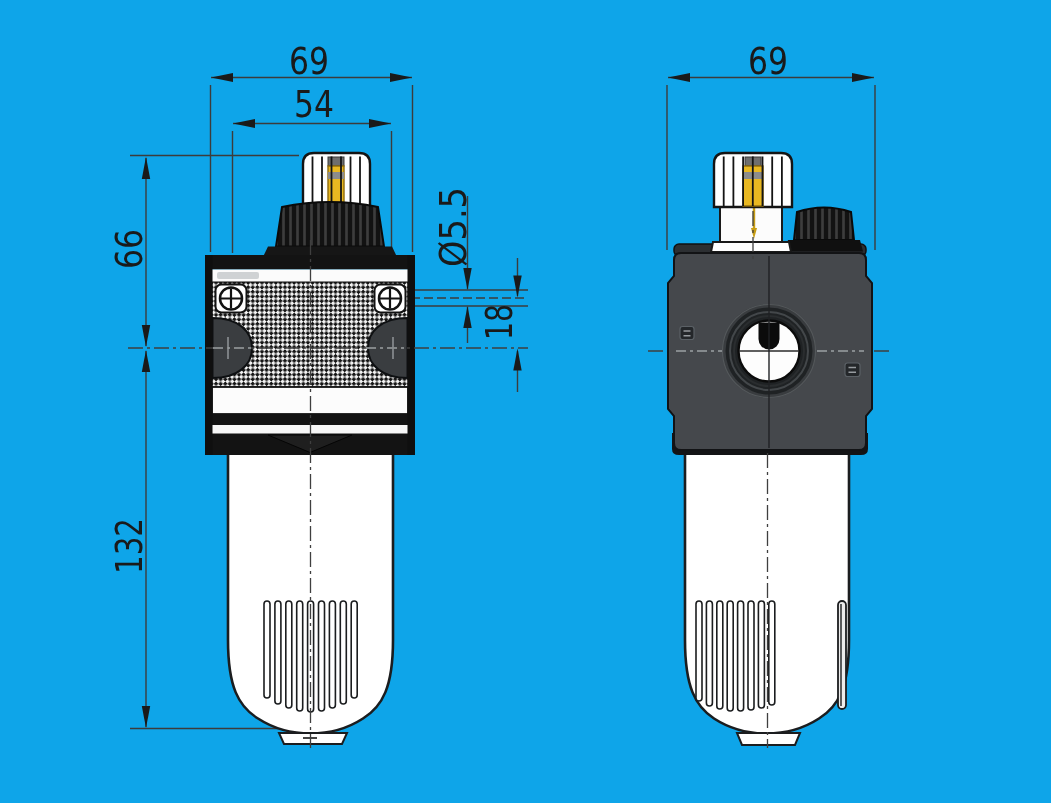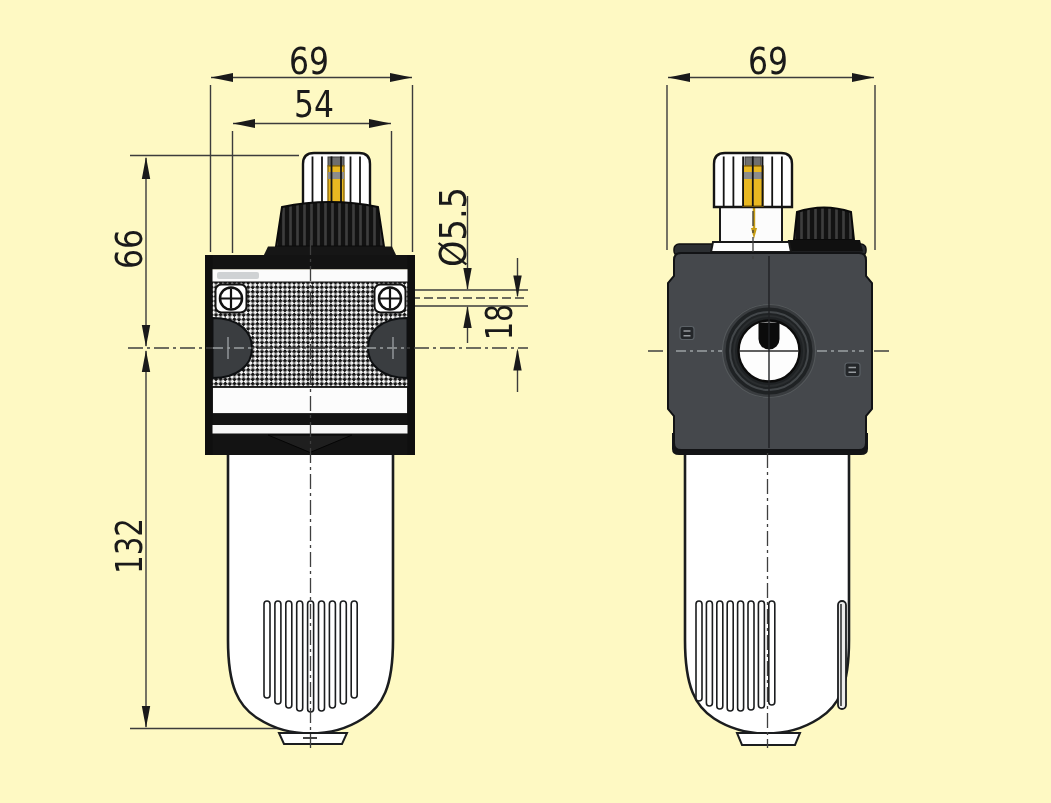--- a/index.html
+++ b/index.html
@@ -1,16 +1,16 @@
 <!DOCTYPE html>
 <html><head>
 <meta charset="utf-8">
 <style>
   html,body{margin:0;padding:0;background:#ffffff;}
-  .canvas{position:relative;width:1051px;height:803px;background:#fef9c3;overflow:hidden;}
+  .canvas{position:relative;width:1051px;height:803px;background:#0ea5e9;overflow:hidden;}
   svg{display:block;}
   .dim-text{font-family:"DejaVu Sans","Liberation Sans",sans-serif;font-size:38px;fill:#1a1a1a;font-weight:400;}
   .dimline{stroke:#3c3c3c;stroke-width:1.4;fill:none;}
   .thinline{stroke:#3c3c3c;stroke-width:1.3;fill:none;}
   .arrow{fill:#1a1a1a;stroke:none;}
   .cl{stroke:#3f3f3f;stroke-width:1.3;fill:none;stroke-dasharray:15 4 3 4;}
   .cl-light{stroke:#9aa0a3;stroke-width:1.3;fill:none;stroke-dasharray:10 4 3 4;}
   .outline{stroke:#1b1d1f;fill:#ffffff;}
 </style>
 </head>

